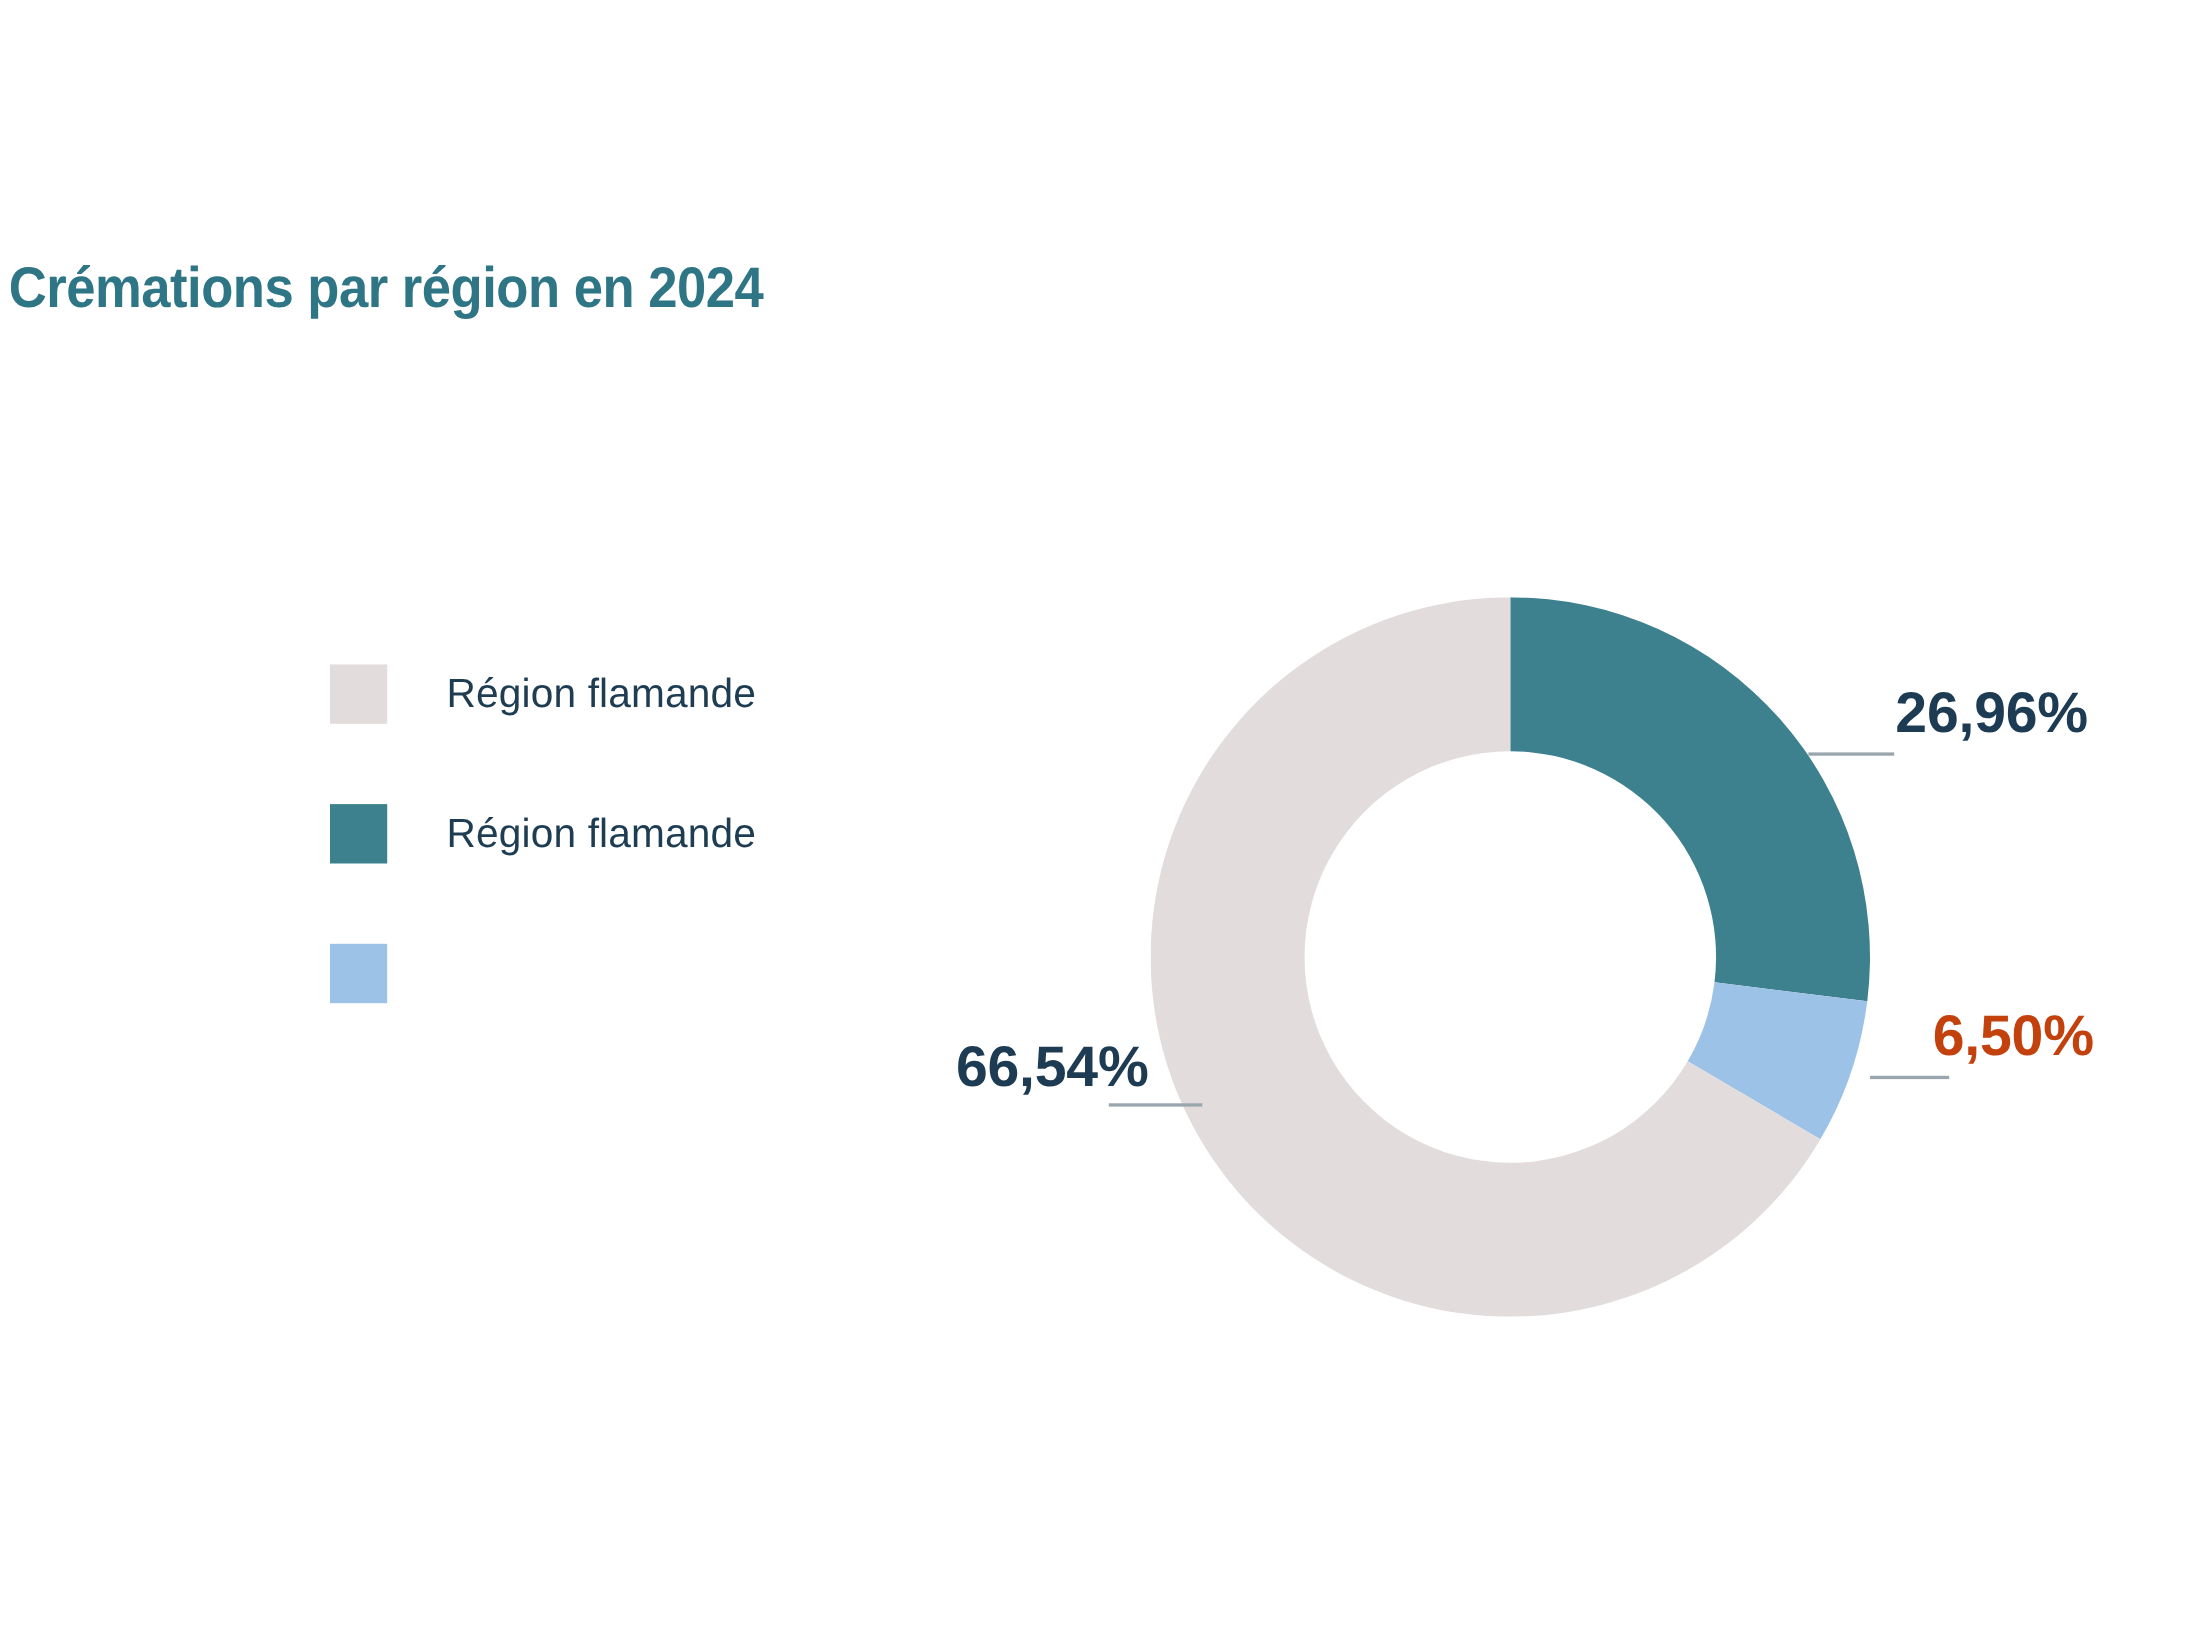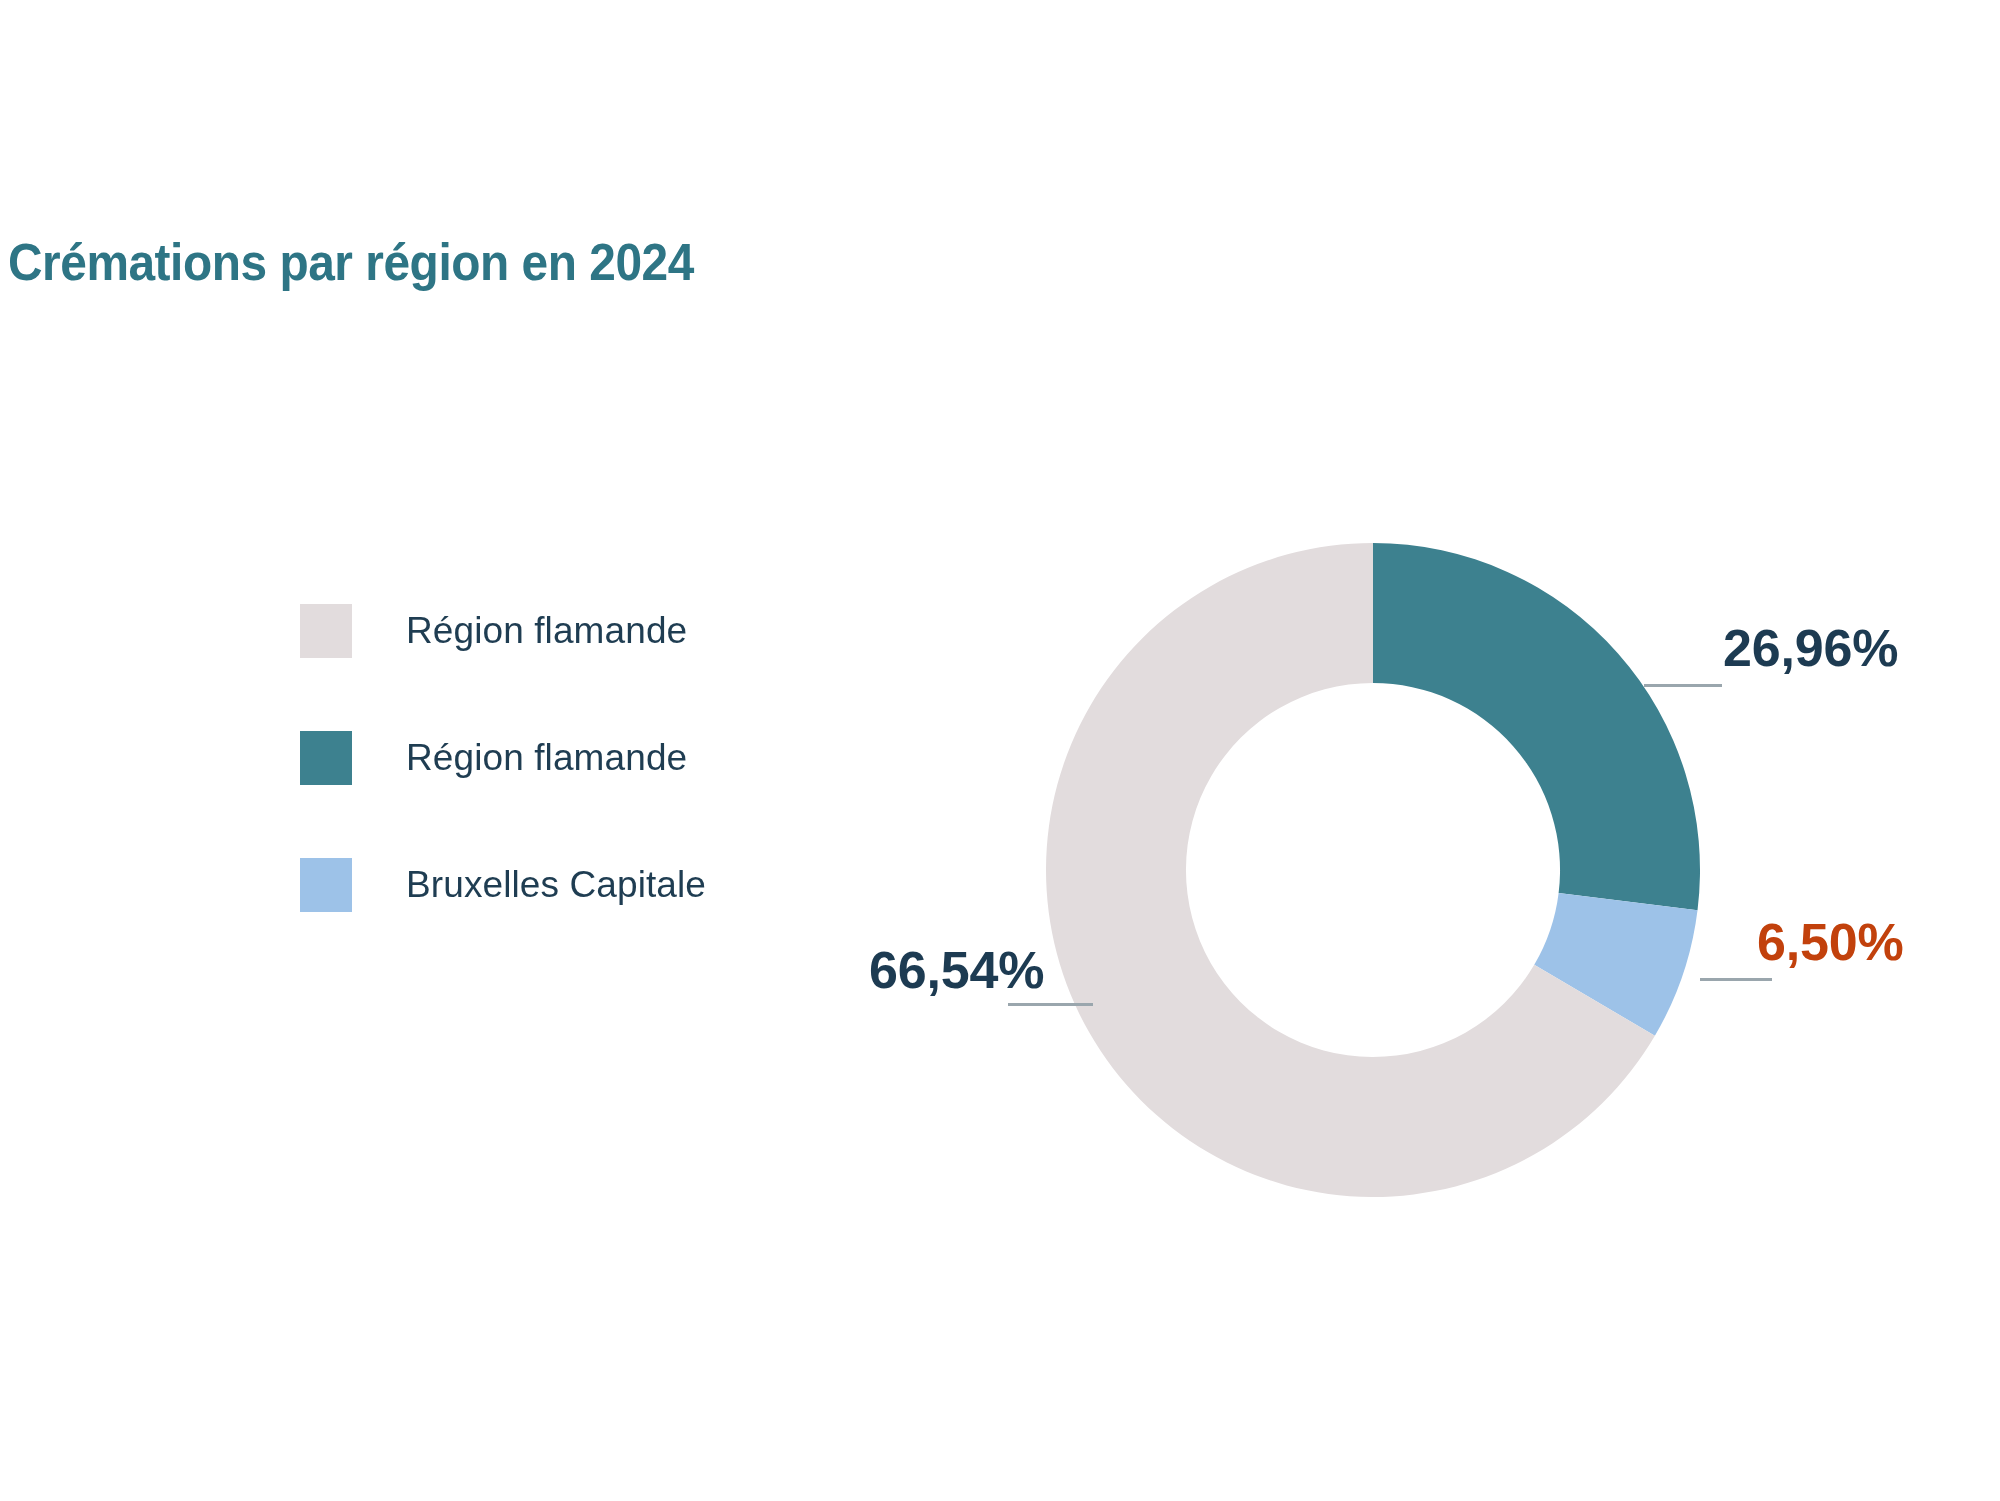--- a/index.html
+++ b/index.html
@@ -105,21 +105,20 @@
       <span class="legend-label" style="color: rgb(31, 61, 82);">Région flamande</span>
     </div>
 
     <div class="legend-item">
       <span class="legend-swatch" style="background: rgb(61, 129, 143);"></span>
       <span class="legend-label" style="color: rgb(31, 61, 82);">Région flamande</span>
     </div>
 
     <div class="legend-item">
       <span class="legend-swatch" style="background: rgb(157, 194, 232);"></span>
-      <span class="legend-label" style="color: rgb(31, 61, 82);">Bruxelles Capitale</span>
     </div>
 
   </div>
 
   <div id="donut-wrap">
     <svg id="donut-svg" viewBox="0 0 654 654">
       <g id="donut-slices">
           <path d="M 327 0 A 327 327 0 0 1 651.5234865547733 367.1684786161226 L 512.6274343093303 349.97636976842216 A 187.04399999999998 187.04399999999998 0 0 0 327 139.95600000000002 Z" fill="#3d818f"></path>
           <path d="M 651.5234865547733 367.1684786161226 A 327 327 0 0 1 608.880104376335 492.7486252033074 L 488.2354197032636 421.8082136162918 A 187.04399999999998 187.04399999999998 0 0 0 512.6274343093303 349.97636976842216 Z" fill="#9dc2e8"></path>
           <path d="M 608.880104376335 492.7486252033074 A 327 327 0 1 1 326.99999999999994 0 L 326.99999999999994 139.95600000000002 A 187.04399999999998 187.04399999999998 0 1 0 488.2354197032636 421.8082136162918 Z" fill="#e2dcdd"></path>

